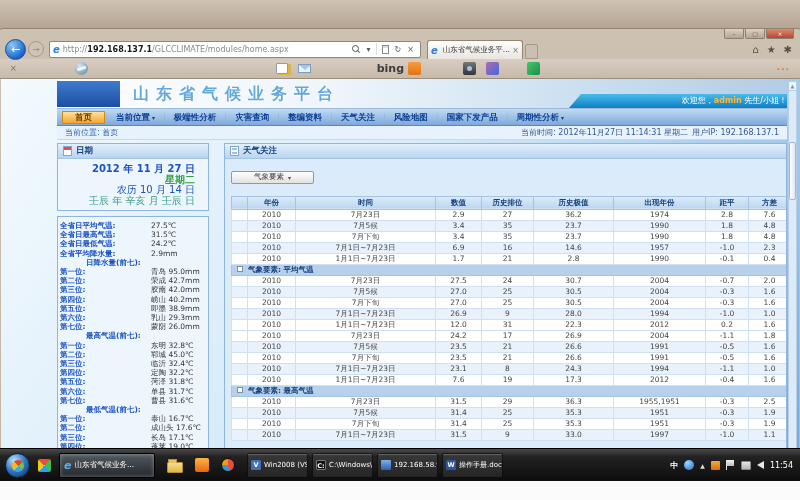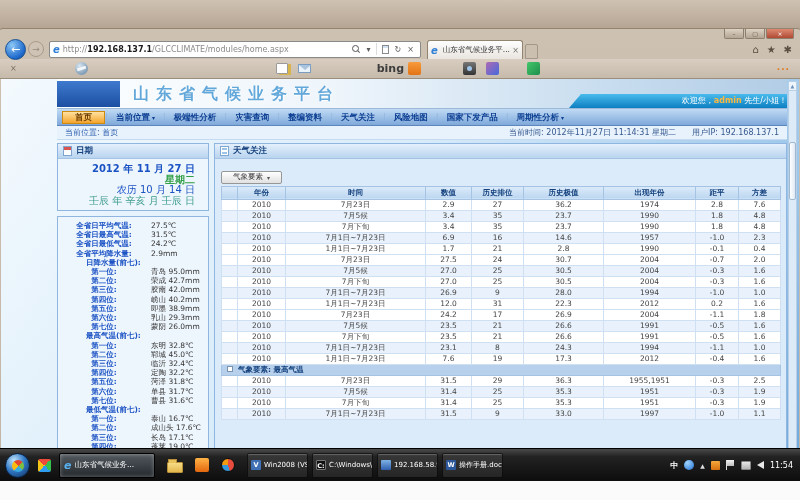--- a/index.html
+++ b/index.html
@@ -52,46 +52,46 @@
 .logo-block{position:absolute;left:0;top:2px;width:63px;height:26px;background:linear-gradient(180deg,#3f7ace,#1c4fa2)}
 .site-title{position:absolute;left:76px;top:5px;font-size:16px;font-weight:bold;letter-spacing:7px;color:#63a8da;text-shadow:0 1px 1px #fff,1px 0 1px #fff;white-space:nowrap}
 .welcome{position:absolute;right:0;bottom:0;height:14px;width:218px;background:linear-gradient(180deg,#49bbec,#0d7fc2);clip-path:polygon(12px 0,100% 0,100% 100%,0 100%);color:#fff;font-size:8px;line-height:14px;text-align:right;white-space:nowrap}
 .welcome .user{color:#ffb83d;font-weight:bold}
 .nav-bar{height:17px;background:linear-gradient(180deg,#c0daf4,#7fa9da);border-bottom:1px solid #5e86bc;display:flex;align-items:center;padding-left:5px;font-size:8.5px;color:#0d3f93;font-weight:bold}
 .nav-item{padding:0 8px;height:13px;line-height:13px;display:flex;align-items:center;gap:2px;white-space:nowrap}
 .nav-item.active{background:linear-gradient(180deg,#ffe2a0,#f5a42c);border:1px solid #cf8a10;border-radius:0;color:#6b3c00;padding:0 12px}
 .nav-sep{color:#93b5de;font-weight:normal}
 .nav-caret{font-size:6px;color:#0d3f93}
 .breadcrumb-bar{height:14px;background:#e8f2fc;border-bottom:1px solid #c5daee;display:flex;align-items:center;font-size:8px;color:#2b5eac;padding:0 8px;white-space:nowrap}
-.bc-right{margin-left:auto;display:flex;gap:16px;color:#35588e}
-.content-row{display:flex;gap:5px;padding-top:3px;height:calc(100% - 64px)}
+.bc-right{margin-left:auto;display:flex;gap:4px;color:#35588e}
+.content-row{display:flex;gap:15px;padding-top:3px;height:calc(100% - 64px)}
 .sidebar{width:152px;flex:none;display:flex;flex-direction:column;gap:5px}
 .panel{border:1px solid #8fb6e0;background:#eef6fd}
 .panel-hdr{height:15px;background:linear-gradient(180deg,#e4f0fc,#b9d4ef);border-bottom:1px solid #a5c4e4;display:flex;align-items:center;gap:4px;padding:0 5px;font-size:8.5px;font-weight:bold;color:#15427e;white-space:nowrap}
 .hdr-ico{width:9px;height:10px;background:#fff;border:1px solid #7fa6cf;position:relative;flex:none}
 .hdr-ico.cal::before{content:"";position:absolute;top:0;left:0;right:0;height:3px;background:#d9534f}
 .hdr-ico.chart{background:linear-gradient(180deg,#fff 40%,#fff 40%)}
 .hdr-ico.chart::before{content:"";position:absolute;left:1px;bottom:1px;width:2px;height:4px;background:#4a90d9;box-shadow:3px 0 0 #74b2e8,3px -2px 0 #74b2e8}
 .hdr-ico.grid::before{content:"";position:absolute;inset:1px;background:repeating-linear-gradient(180deg,#9cc2e6 0 2px,#fff 2px 4px)}
 .cal-body{padding:5px 13px 4px 4px;text-align:right;font-size:10px;line-height:10.5px;white-space:nowrap}
 .cal-date{color:#1b52c4;font-weight:bold}
 .cal-week{color:#2f9e44;font-weight:bold}
 .cal-lunar{color:#1b52c4}
 .cal-ganzhi{color:#3a9a8a}
 .panel.grow{flex:1;overflow:hidden}
 .wx-body{padding:4px 6px 0 2px;font-size:7.5px;line-height:9.2px;white-space:nowrap}
 .stat-row{display:flex}
-.stat-label{width:62%;text-align:center;color:#1b52c4;font-weight:bold;flex:none}
+.stat-label{width:62%;text-align:left;color:#1b52c4;font-weight:bold;flex:none}
 .stat-value{flex:1;text-align:left;color:#333;padding-left:3px}
 .side-section-title{color:#1b52c4;font-weight:bold;padding-left:26px}
 .main-panel{flex:1;border:1px solid #8fb6e0;background:#dcebfa;display:flex;flex-direction:column;overflow:hidden}
 .main-body{padding:5px 6px 0 6px}
-.filter-btn{display:inline-flex;align-items:center;gap:4px;height:13px;padding:0 11px;background:linear-gradient(#fefefe,#e1e1e1);border:1px solid #979797;border-radius:2px;font-size:7.5px;color:#333}
+.filter-btn{display:inline-flex;align-items:center;gap:4px;height:13px;padding:0 22px;background:linear-gradient(#fefefe,#e1e1e1);border:1px solid #979797;border-radius:2px;font-size:7.5px;color:#333}
 .filter-caret{font-size:6px;color:#555}
-table{border-collapse:collapse;table-layout:fixed;width:100%;margin-top:2px;background:#fff}
+table{border-collapse:collapse;table-layout:fixed;width:100%;margin-top:12px;background:#fff}
 th{background:linear-gradient(#dcebfa,#bcd6f0);border:1px solid #a5c4e4;font-size:7.5px;color:#15427e;height:13px;font-weight:bold;overflow:hidden;white-space:nowrap}
 td{border:1px solid #cfe0f2;font-size:7.5px;color:#444;height:10px;line-height:10px;text-align:center;padding:0;overflow:hidden;white-space:nowrap}
 tr.group-row td{background:#b7d0ec;text-align:left;color:#15427e;font-weight:bold;padding-left:3px;border-color:#a5c4e4}
 tr.even td{background:#fff}
 tr.odd td{background:#e9f2fc}
 .mini-checkbox{display:inline-block;width:6px;height:6px;background:#fff;border:1px solid #7a92ad;margin:0 5px 0 2px;vertical-align:middle}
 .scrollbar{position:absolute;right:2px;top:2px;width:9px;bottom:0;background:#ddebf8;border:1px solid #b8cfe6}
 .sb-arrow{height:9px;background:#eef5fc;border-bottom:1px solid #b8cfe6;color:#6f94bd;font-size:5px;text-align:center;line-height:9px}
 .sb-thumb{position:absolute;top:60px;left:0;right:0;height:58px;background:linear-gradient(90deg,#fff,#dfe9f4);border:1px solid #9fb8d2;border-radius:2px}
 
@@ -441,20 +441,23 @@
                       <td class="sel-cell"></td>
                       <td>2010</td>
                       <td>1月1日~7月23日</td>
                       <td>1.7</td>
                       <td>21</td>
                       <td>2.8</td>
                       <td>1990</td>
                       <td>-0.1</td>
                       <td>0.4</td>
                     </tr>
+                    <tr class="group-row">
+                      <td colspan="9"><span class="mini-checkbox"></span><span>气象要素: 平均气温</span></td>
+                    </tr>
                     <tr class="data-row even">
                       <td class="sel-cell"></td>
                       <td>2010</td>
                       <td>7月23日</td>
                       <td>27.5</td>
                       <td>24</td>
                       <td>30.7</td>
                       <td>2004</td>
                       <td>-0.7</td>
                       <td>2.0</td>

